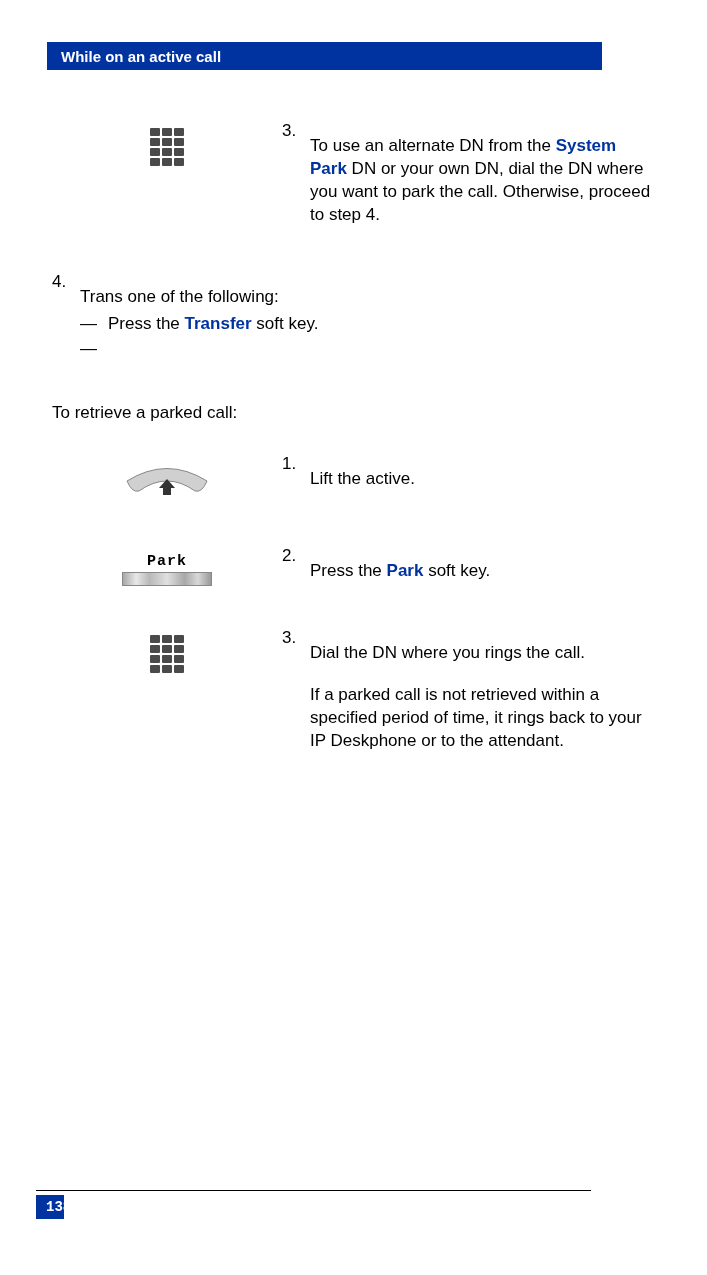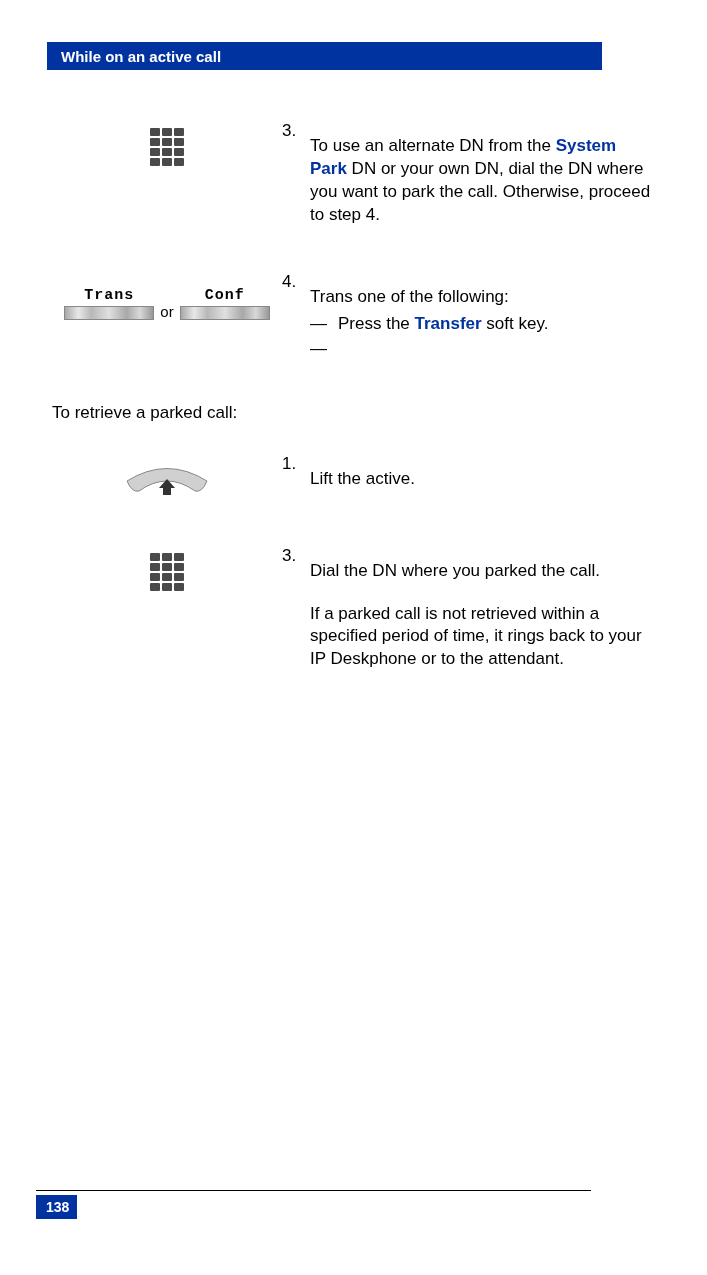--- a/index.html
+++ b/index.html
@@ -124,22 +124,23 @@
     }
     .page-num {
       position: absolute;
       bottom: 56px;
       left: 36px;
       background: #0033a0;
       color: #fff;
       font-weight: bold;
       font-size: 14px;
       padding: 4px 10px;
-      width: 41px;
+      width: 28px;
       text-align: center;
+      font-family: Liberation Mono, monospace;
     }
     .footer-line {
       position: absolute;
       bottom: 84px;
       left: 36px;
       width: 555px;
       height: 1px;
       background: #000;
     }
     .link-bold { color: #0033a0; font-weight: bold; }
@@ -174,33 +175,20 @@
       <div class="step-line">
         <span class="step-num">3.</span>
         <span class="step-text">
           <span>To use an alternate DN from the </span><span class="link-bold">System Park</span><span> DN or your own DN, dial the DN where you want to park the call. Otherwise, proceed to step 4.</span>
         </span>
       </div>
     </div>
   </div>
 
   <div class="step-row">
-    <div class="left-col">
-      <div class="softkey-group">
-        <div class="softkey-btn">
-          <div class="softkey-label">Trans</div>
-          <div class="softkey-bar"></div>
-        </div>
-        <span class="softkey-or">or</span>
-        <div class="softkey-btn">
-          <div class="softkey-label">Conf</div>
-          <div class="softkey-bar"></div>
-        </div>
-      </div>
-    </div>
     <div class="right-col">
       <div class="step-line">
         <span class="step-num">4.</span>
         <span class="step-text">Trans one of the following:</span>
       </div>
       <div class="sub-line">
         <span class="dash">—</span>
         <span>
           <span>Press the </span><span class="link-bold">Transfer</span><span> soft key.</span>
         </span>
@@ -223,20 +211,36 @@
       </div>
     </div>
     <div class="right-col">
       <div class="step-line">
         <span class="step-num">1.</span>
         <span class="step-text">Lift the active.</span>
       </div>
     </div>
   </div>
 
+  <div class="step-row">
+    <div class="left-col">
+      <div class="softkey-btn single-softkey">
+        <div class="softkey-label">Park</div>
+        <div class="softkey-bar"></div>
+      </div>
+    </div>
+    <div class="right-col">
+      <div class="step-line">
+        <span class="step-num">2.</span>
+        <span class="step-text">
+          <span>Press the </span><span class="link-bold">Park</span><span> soft key.</span>
+        </span>
+      </div>
+    </div>
+  </div>
 
   <div class="step-row">
     <div class="left-col">
       <div class="keypad-icon">
         <span></span>
           <span></span>
           <span></span>
         <span></span>
           <span></span>
           <span></span>
@@ -244,21 +248,21 @@
           <span></span>
           <span></span>
         <span></span>
           <span></span>
           <span></span>
       </div>
     </div>
     <div class="right-col">
       <div class="step-line">
         <span class="step-num">3.</span>
-        <span class="step-text">Dial the DN where you parked the call.</span>
+        <span class="step-text">Dial the DN where you rings the call.</span>
       </div>
       <div class="extra-text">If a parked call is not retrieved within a specified period of time, it rings back to your IP Deskphone or to the attendant.</div>
     </div>
   </div>
 
 </div>
 
 <div class="footer-line"></div>
 <div class="page-num">138</div>
 

